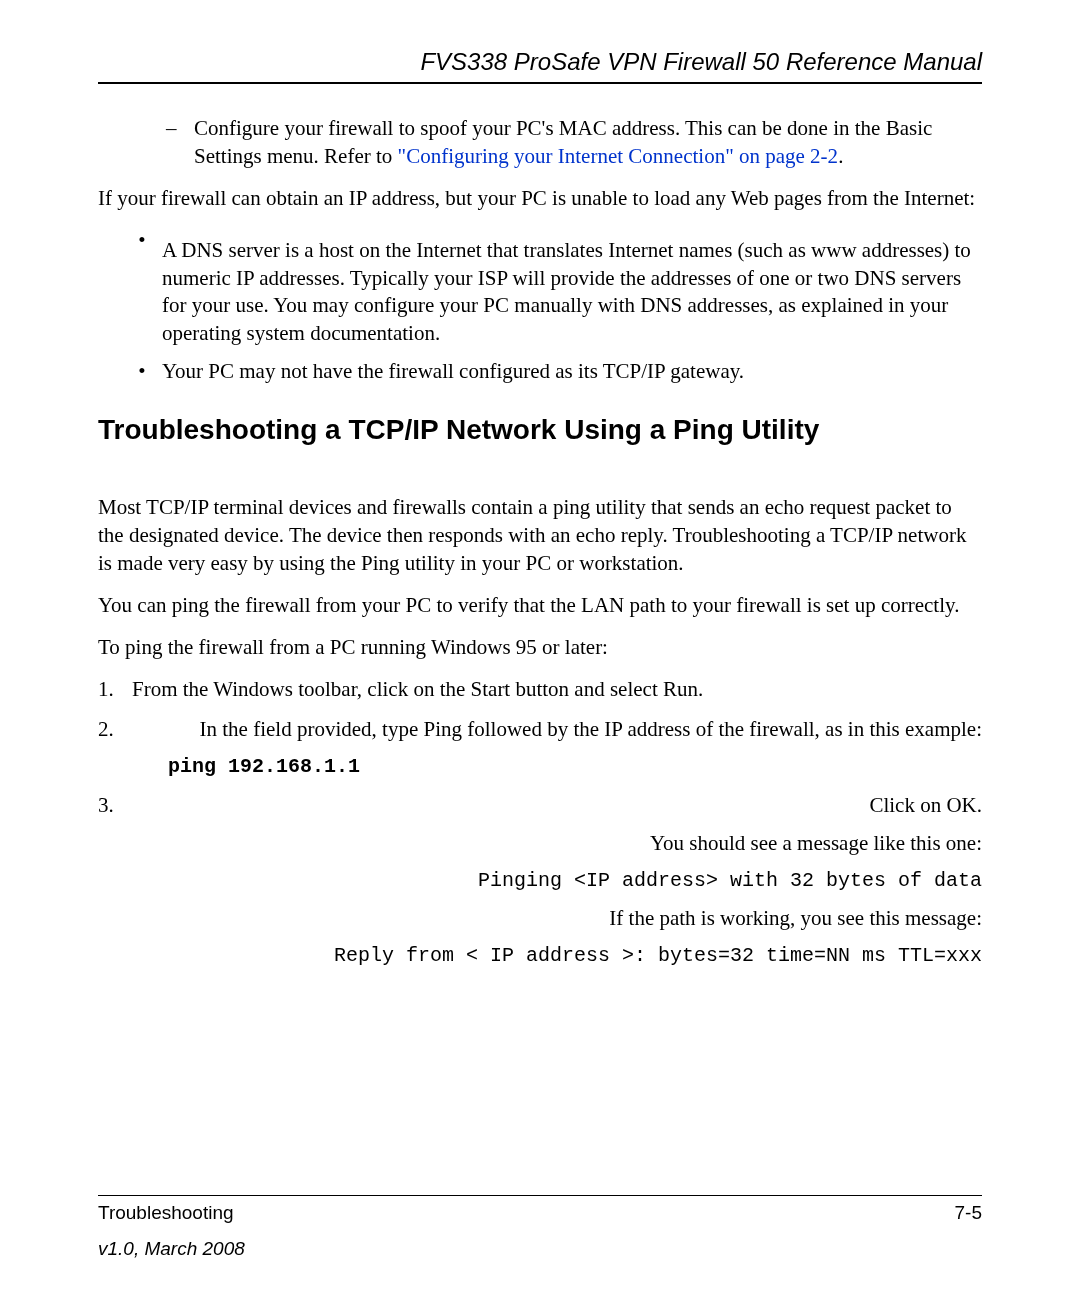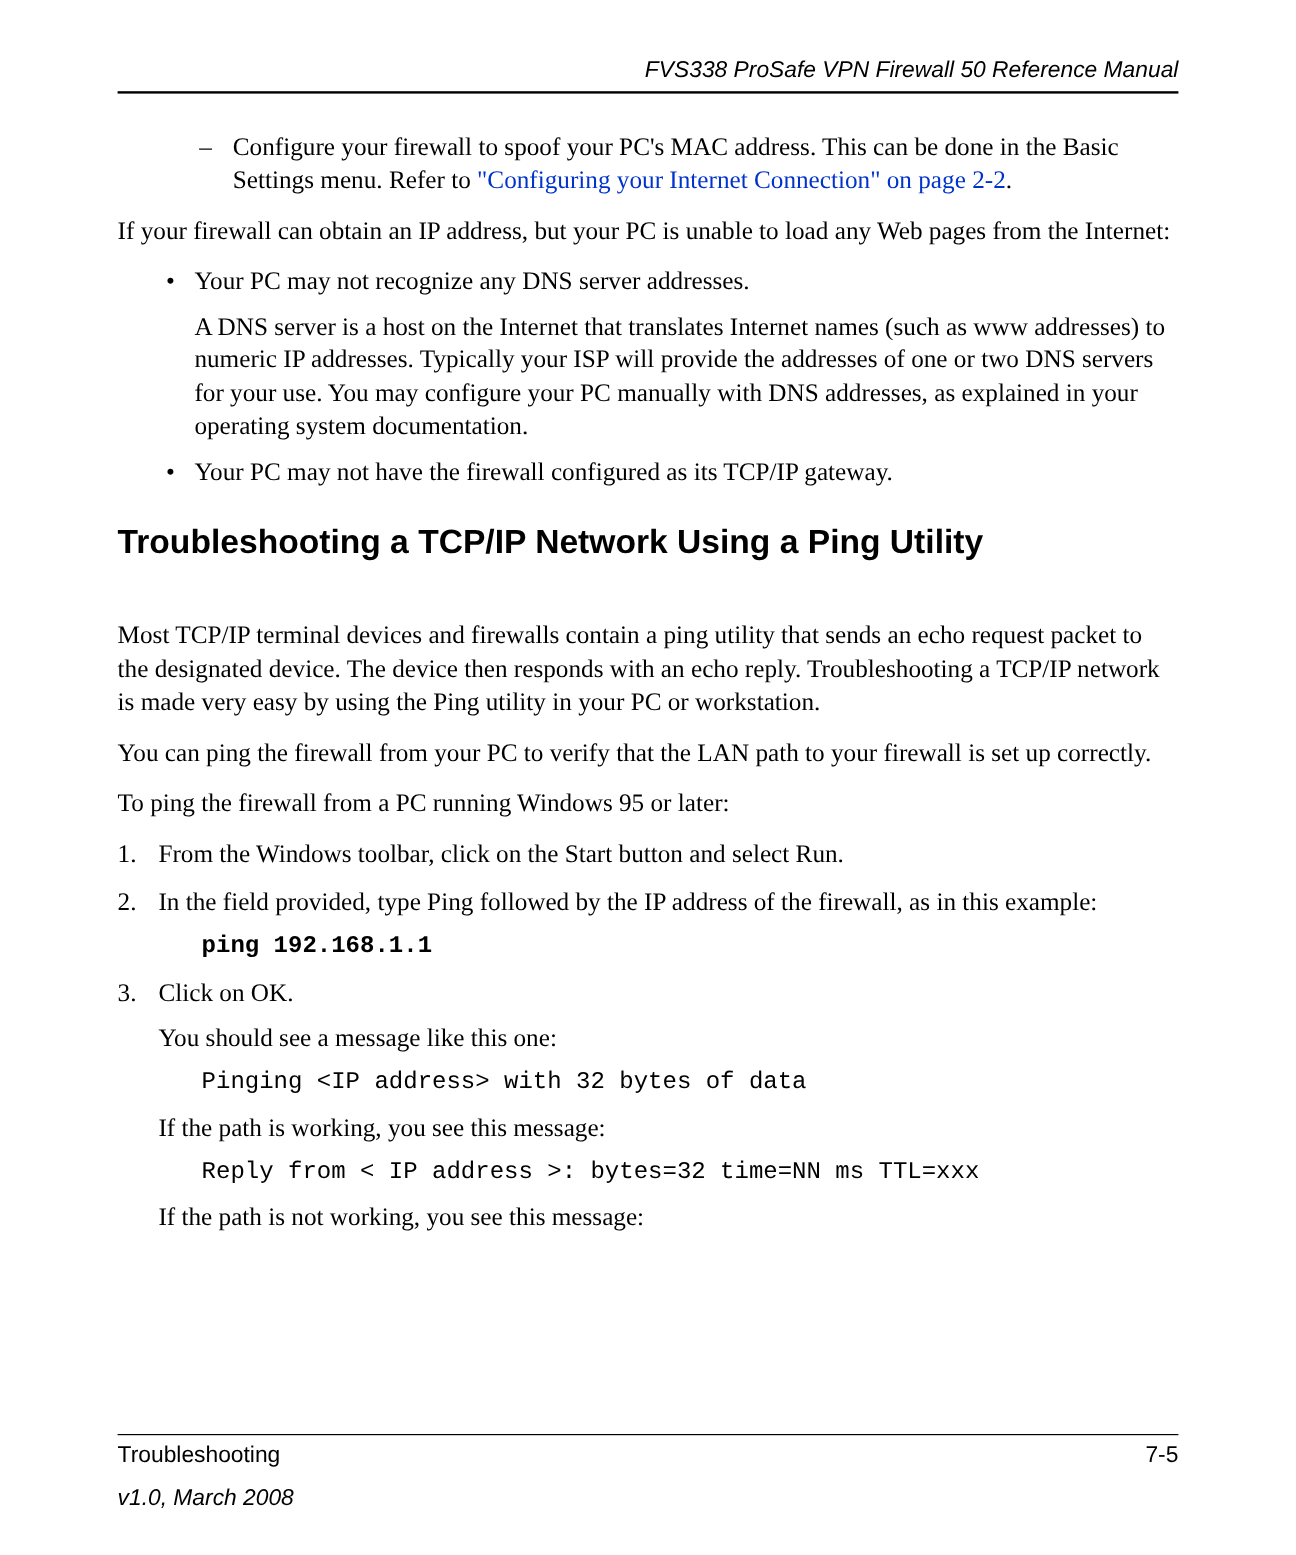--- a/index.html
+++ b/index.html
@@ -12,21 +12,21 @@
   .page {
     width: 1080px;
     height: 1296px;
     padding: 48px 98px 0 98px;
     box-sizing: border-box;
     position: relative;
   }
   .header {
     text-align: right;
     font-style: italic;
-    font-size: 19px;
+    font-size: 24px;
     margin-bottom: 6px;
     font-family: Arial, Helvetica, sans-serif;
   }
   .hr-top {
     border: none;
     border-top: 2px solid #000;
     margin: 0 0 30px 0;
   }
   .hr-bot {
     border: none;
@@ -97,20 +97,21 @@
     margin-bottom: 12px;
   }
   .num {
     flex: 0 0 34px;
   }
   .num-body {
     flex: 1;
   }
   .num-body .para {
     margin-bottom: 10px;
+    text-align: right;
   }
   .code-bold {
     font-family: "Courier New", monospace;
     font-weight: bold;
     font-size: 20px;
     margin-left: 36px;
   }
   .code {
     font-family: "Courier New", monospace;
     font-size: 20px;
@@ -152,21 +153,20 @@
       </div>
     </div>
   </div>
 
   <p class="body">If your firewall can obtain an IP address, but your PC is unable to load any Web pages from the Internet:</p>
 
   <div class="bullet-list">
     <div class="bullet-item">
       <div class="bullet-mark">•</div>
       <div class="bullet-content">
-        <div>Your PC may not recognize any DNS server addresses.</div>
         <div class="sub">A DNS server is a host on the Internet that translates Internet names (such as www addresses) to numeric IP addresses. Typically your ISP will provide the addresses of one or two DNS servers for your use. You may configure your PC manually with DNS addresses, as explained in your operating system documentation.</div>
       </div>
     </div>
     <div class="bullet-item">
       <div class="bullet-mark">•</div>
       <div class="bullet-content">
         <div>Your PC may not have the firewall configured as its TCP/IP gateway.</div>
       </div>
     </div>
   </div>
@@ -192,21 +192,20 @@
       </div>
     </div>
     <div class="num-item">
       <div class="num">3.</div>
       <div class="num-body">
         <div class="para">Click on OK.</div>
         <div class="para">You should see a message like this one:</div>
         <div class="code para">Pinging &lt;IP address&gt; with 32 bytes of data</div>
         <div class="para">If the path is working, you see this message:</div>
         <div class="code para">Reply from &lt; IP address &gt;: bytes=32 time=NN ms TTL=xxx</div>
-        <div class="para">If the path is not working, you see this message:</div>
       </div>
     </div>
   </div>
 
   <div class="footer">
     <hr class="hr-bot">
     <div class="row">
       <span>Troubleshooting</span>
       <span>7-5</span>
     </div>

